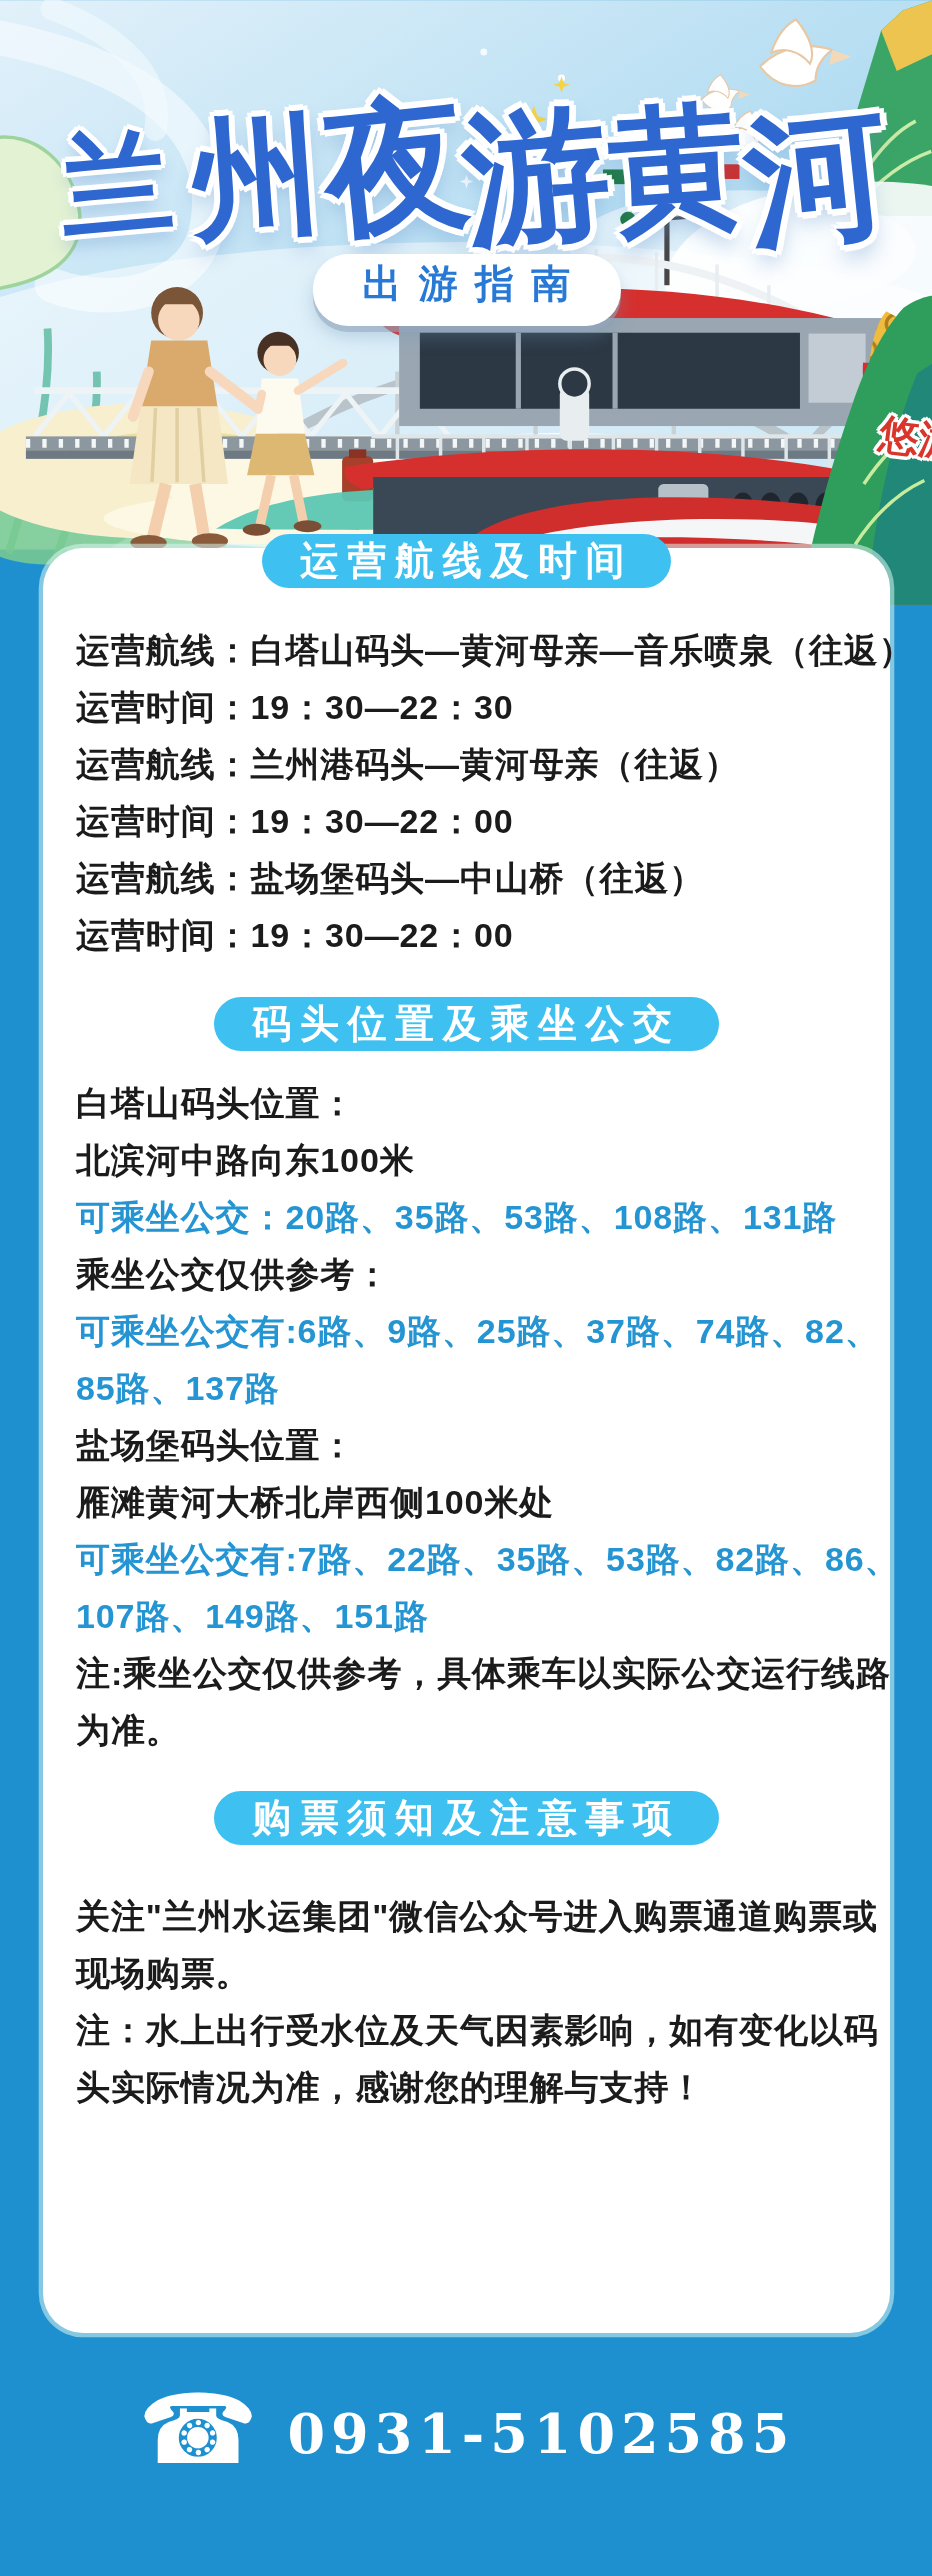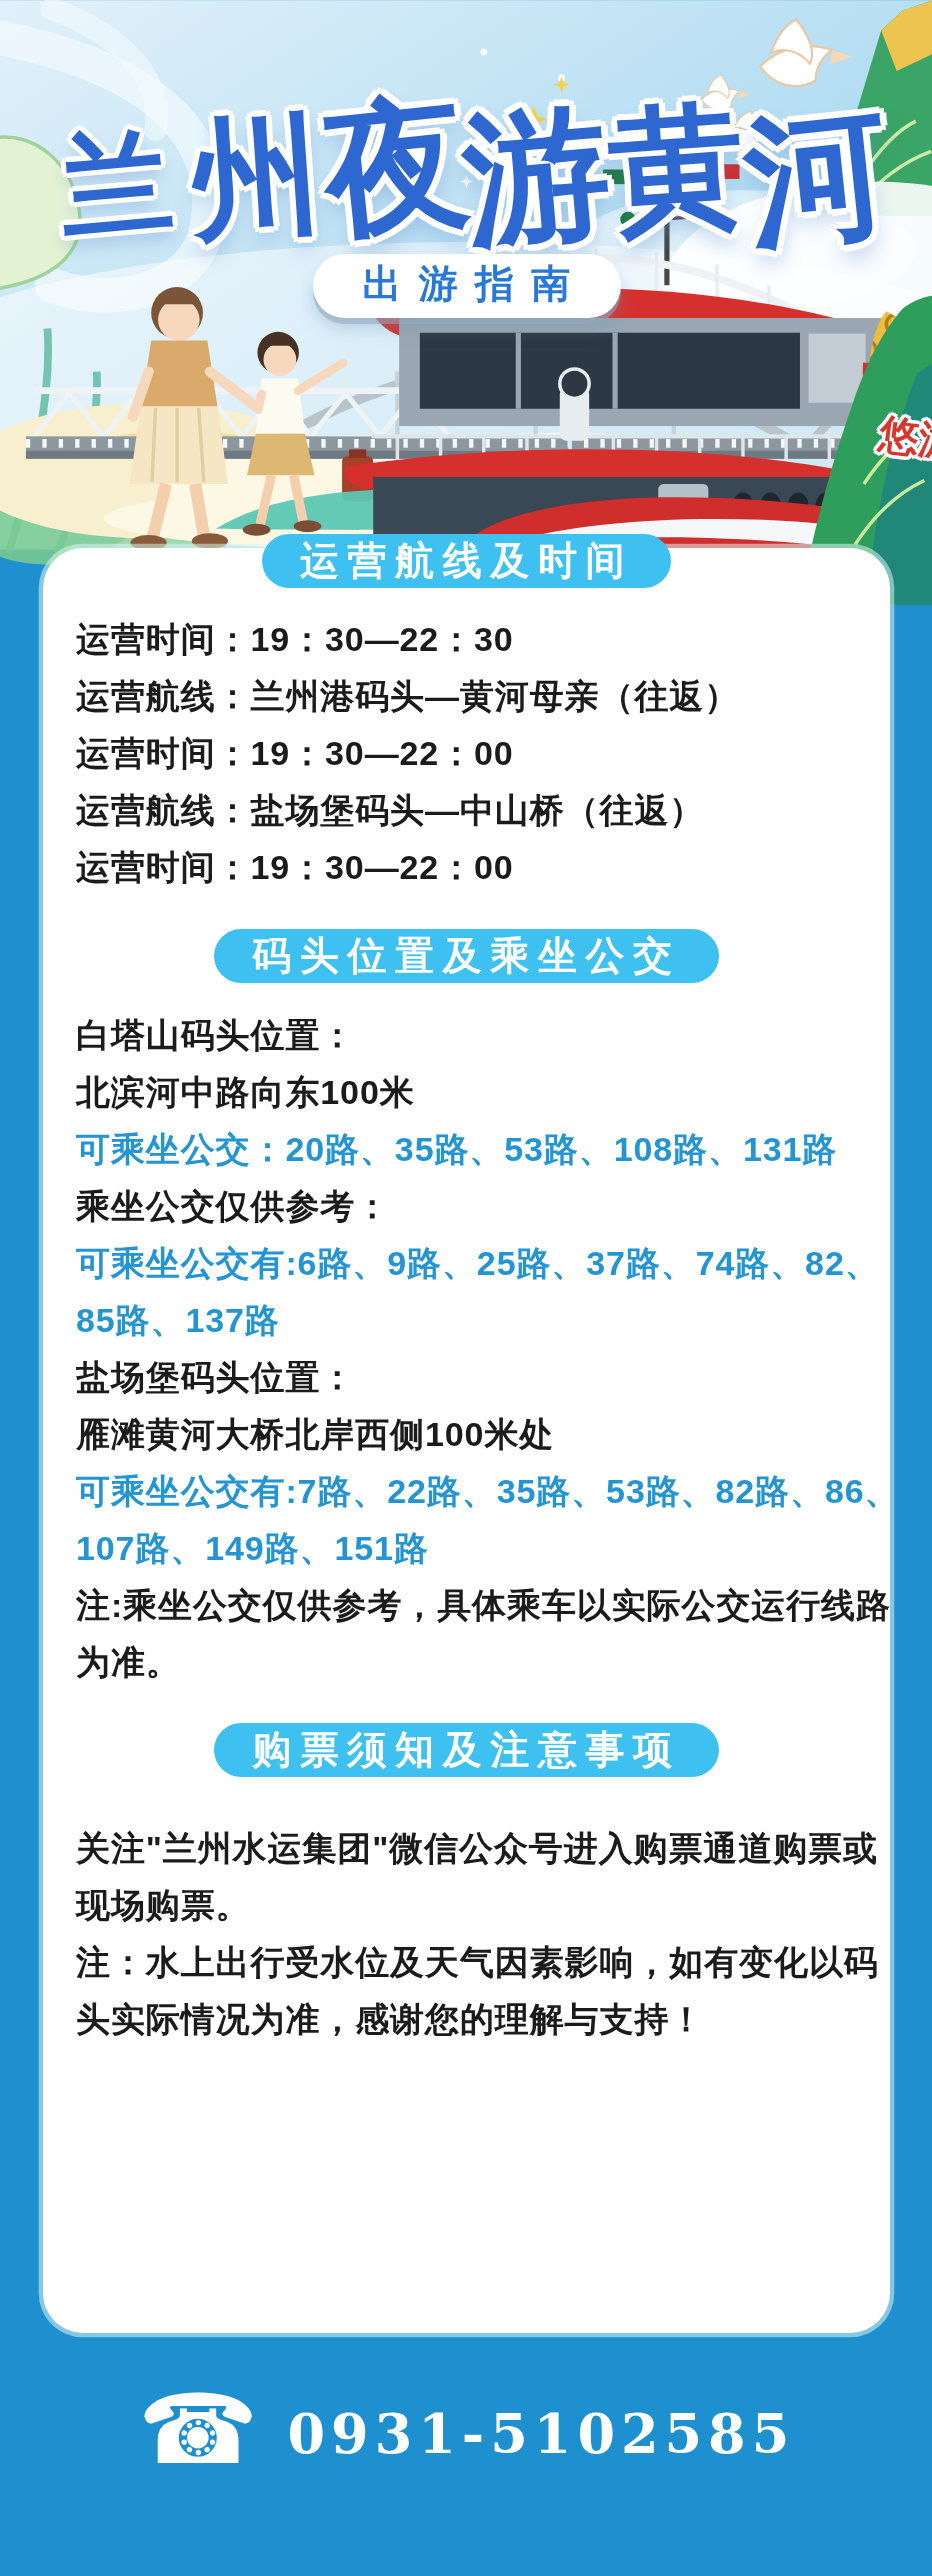--- a/index.html
+++ b/index.html
@@ -24,21 +24,21 @@
     display:inline-block;
   }
   .title-char.c1{transform:translateY(17.3px) scale(.86) rotate(-5deg);}
   .title-char.c2{transform:translateY(10.4px) rotate(-4deg);}
   .title-char.c3{transform:translateY(0) scale(1.1) rotate(-6deg);}
   .title-char.c4{transform:translateY(8.6px) scale(1.12) rotate(-5deg);}
   .title-char.c5{transform:translateY(1.7px) scale(1.04) rotate(-4deg);}
   .title-char.c6{transform:translateY(10.4px) scale(1.1) rotate(-6deg);}
   .subtitle-pill{
     position:absolute;top:254px;left:50%;transform:translateX(-50%);
-    height:60px;line-height:60px;padding:0 33px 4px 50px;border-radius:35px;
+    height:60px;line-height:60px;padding:0 33px 12px 50px;border-radius:35px;
     background:#ffffff;color:#2878d6;font-size:39px;font-weight:bold;letter-spacing:17.3px;
     box-shadow:0 6px 0 rgba(150,168,190,.55),0 10.4px 17.3px rgba(110,145,180,.35);
     white-space:nowrap;
   }
   .boat-label{
     position:absolute;top:411px;left:879px;white-space:nowrap;
     font-size:40px;font-weight:900;color:#d8352b;transform:rotate(7deg);
     text-shadow:-3.5px 0 0 #fff,3.5px 0 0 #fff,0 -3.5px 0 #fff,0 3.5px 0 #fff,
       -2.6px -2.6px 0 #fff,2.6px 2.6px 0 #fff,-2.6px 2.6px 0 #fff,2.6px -2.6px 0 #fff;
   }
@@ -46,21 +46,21 @@
   .card{
     position:absolute;top:548px;left:43px;width:847px;height:1785px;
     background:#ffffff;border-radius:40px;
     box-shadow:0 0 0 4.3px rgba(216,245,241,.55);
   }
   .pill{
     width:max-content;height:54px;line-height:54px;padding:0 38px;
     border-radius:28px;background:#3ec1f0;color:#ffffff;
     font-size:39px;font-weight:bold;letter-spacing:8.6px;text-align:center;
   }
-  .pill.p1{margin:-14px auto 23px;}
+  .pill.p1{margin:-14px auto 34px;}
   .pill.p2{margin:33px auto 24px;}
   .pill.p3{margin:32px auto 43px;}
   .line{
     height:57px;line-height:57px;padding:0 33px;
     font-size:34px;font-weight:bold;color:#1b1b1b;letter-spacing:0.9px;
     white-space:nowrap;
   }
   .line.blue{color:#2495d2;}
   
   .footer{
@@ -261,20 +261,21 @@
       <span class="title-char c6">河</span>
     </div>
 
     <div class="subtitle-pill">出游指南</div>
     <div class="boat-label">悠游</div>
   </div>
 
   <div class="card">
 
     <div class="pill p1">运营航线及时间</div>
+    <div class="line">运营航线：白塔山码头—黄河母亲—音乐喷泉（往返）</div>
     <div class="line">运营时间：19：30—22：30</div>
     <div class="line">运营航线：兰州港码头—黄河母亲（往返）</div>
     <div class="line">运营时间：19：30—22：00</div>
     <div class="line">运营航线：盐场堡码头—中山桥（往返）</div>
     <div class="line">运营时间：19：30—22：00</div>
 
     <div class="pill p2">码头位置及乘坐公交</div>
     <div class="line">白塔山码头位置：</div>
     <div class="line">北滨河中路向东100米</div>
     <div class="line blue">可乘坐公交：20路、35路、53路、108路、131路</div>

